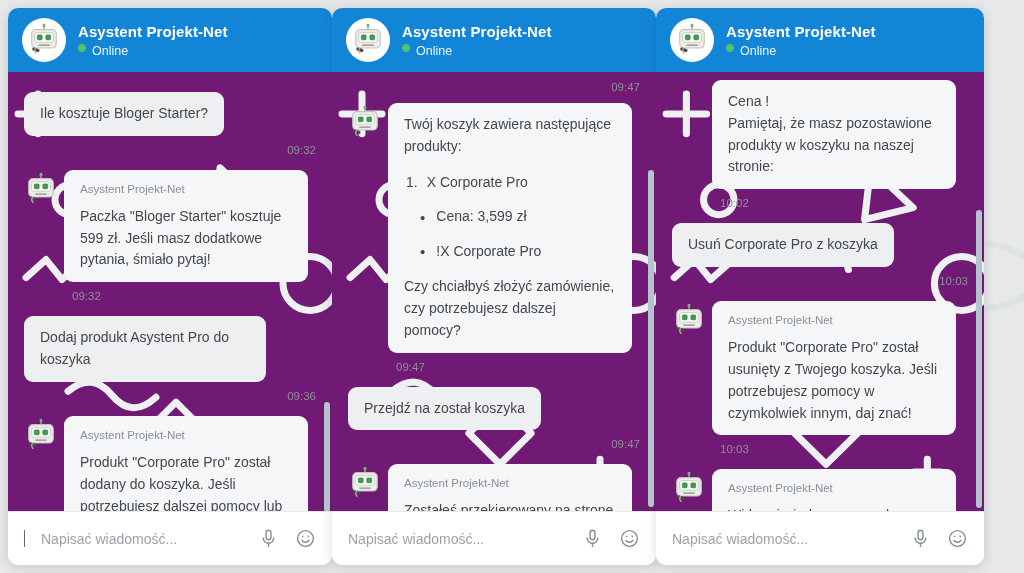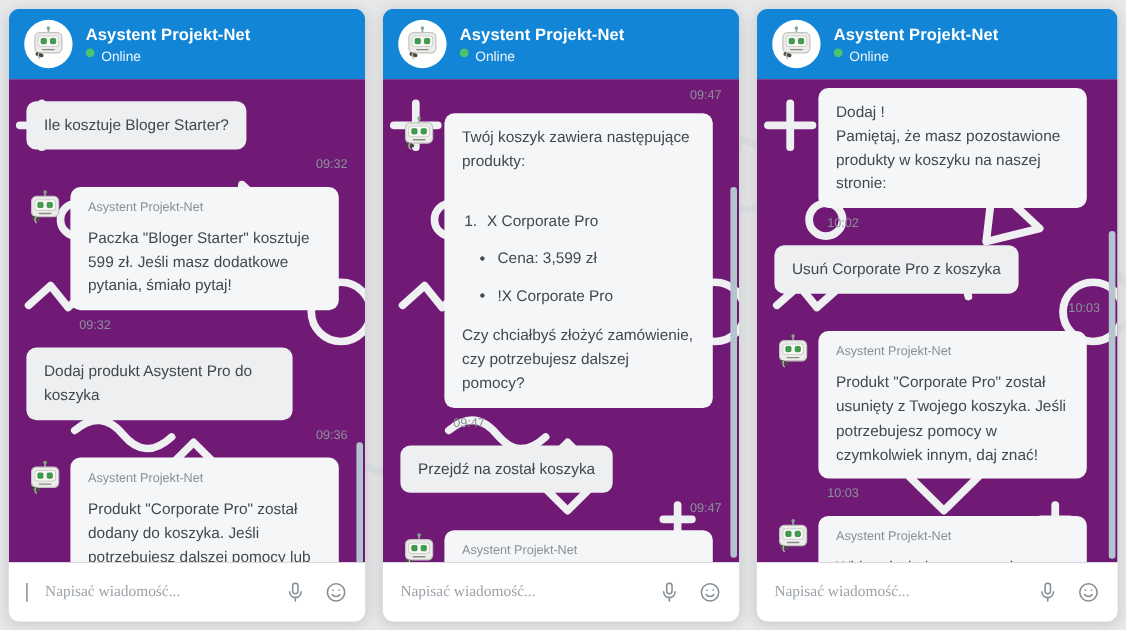--- a/index.html
+++ b/index.html
@@ -2,21 +2,21 @@
 <html><head>
 <meta charset="utf-8">
 <style>
   html,body{margin:0;padding:0}
   body{
     width:1024px;height:573px;overflow:hidden;position:relative;
     background:#e7e8e9;
     font-family:"Liberation Sans",sans-serif;
   }
   .page-doodles{position:absolute;inset:0;width:1024px;height:573px;z-index:0}
-  .stage{position:absolute;inset:0;display:flex;gap:16px;padding:8px;box-sizing:border-box;z-index:1}
+  .stage{position:absolute;inset:0;display:flex;padding:8px;box-sizing:border-box;z-index:1}
 
   .widget{
     flex:0 0 auto;width:324px;height:557px;background:#ffffff;border-radius:10px;
     box-shadow:0 2px 12px rgba(40,50,60,.18);
     display:flex;flex-direction:column;overflow:hidden;position:relative;
   }
   .stage .widget:nth-child(3){width:328px}
 
   
   .header{height:64px;background:#1285d6;display:flex;align-items:center;padding:0 14px;gap:12px;flex:0 0 auto}
@@ -41,32 +41,32 @@
   .bot-bubble{background:#f5f6f7;max-width:244px}
   .avatar-sm{width:34px;height:34px;margin:2px 6px 0 0;flex:0 0 auto}
   .avatar-sm svg{width:34px;height:34px}
   .msg-label{font-size:11.5px;color:#8a9096;margin-bottom:7px}
   .time{font-size:11.5px;color:#8b9298;margin:8px 0 14px}
   .time.user-time{text-align:right}
   .time.bot-time{margin-left:48px}
   .clipped-time{margin:-11px 0 10px;text-align:right;font-size:11.5px;color:#8b9298}
   .clip-top{margin-top:-12px}
 
-  .intro{margin-bottom:32px}
+  .intro{margin-bottom:14px}
   .outro{margin-top:8px}
   .list-row{display:flex;gap:9px;margin:0 0 13px 2px}
   .bullet-row{display:flex;gap:11px;margin:0 0 13px 16px;align-items:center}
   .bullet-row::before{content:"\2022";font-size:15px;line-height:1.45;color:#43484d}
 
   
   .inputbar{height:53px;border-top:1px solid #e7e9ea;display:flex;align-items:center;padding:0 16px;gap:16px;background:#fff;flex:0 0 auto;border-radius:0 0 10px 10px}
   .caret{width:1px;height:17px;background:#60676d;flex:0 0 auto}
   .stage .widget:nth-child(2) .caret,
   .stage .widget:nth-child(3) .caret{display:none}
-  .msg-input{flex:1 1 auto;min-width:0;border:0;outline:0;background:transparent;font-size:14px;color:#43484d;font-family:Liberation Serif, serif;padding:0}
+  .msg-input{flex:1 1 auto;min-width:0;border:0;outline:0;background:transparent;font-size:14px;color:#43484d;font-family:Liberation Sans, sans-serif;padding:0}
   .msg-input::placeholder{color:#9aa2a9}
   .icon-btn{color:#858e95;display:flex;background:none;border:0;padding:0;cursor:pointer}
   .icon-btn svg{width:21px;height:21px}
 
   
   .scroll-thumb{position:absolute;right:2px;width:6px;border-radius:3px;background:#b5c3cf;z-index:3}
   .stage .widget:nth-child(1) .scroll-thumb{top:330px;height:110px}
   .stage .widget:nth-child(2) .scroll-thumb{top:98px;height:337px}
   .stage .widget:nth-child(3) .scroll-thumb{top:138px;height:298px}
 
@@ -301,21 +301,21 @@
       </svg>
       <div class="chat-inner">
 
         <div class="row bot clip-top">
           <span class="avatar-sm" style="visibility:hidden">
             <svg viewBox="0 0 36 36">
                 <use href="#robot-sym" xlink:href="#robot-sym"></use>
               </svg>
           </span>
           <div class="bubble bot-bubble">
-            <div>Dodaj !</div>
+            <div>Cena !</div>
             <div>Pamiętaj, że masz pozostawione produkty w koszyku na naszej stronie:</div>
           </div>
         </div>
         <div class="time bot-time">10:02</div>
 
         <div class="row user">
           <div class="bubble user-bubble">Usuń Corporate Pro z koszyka</div>
         </div>
         <div class="time user-time">10:03</div>
 

